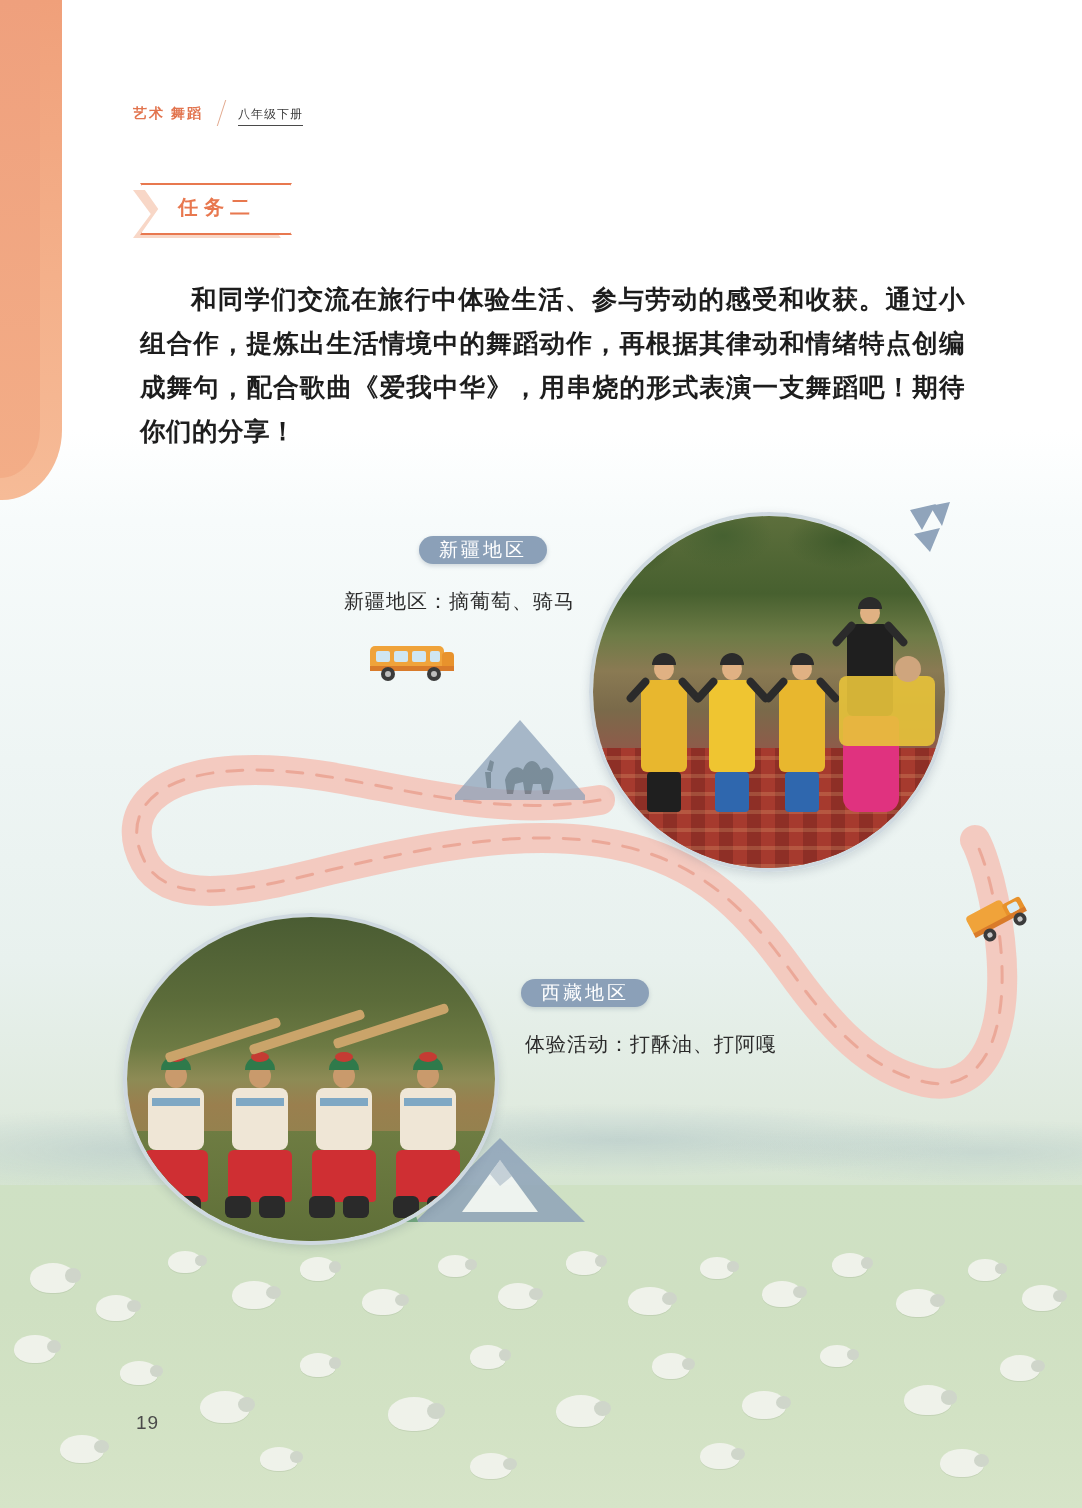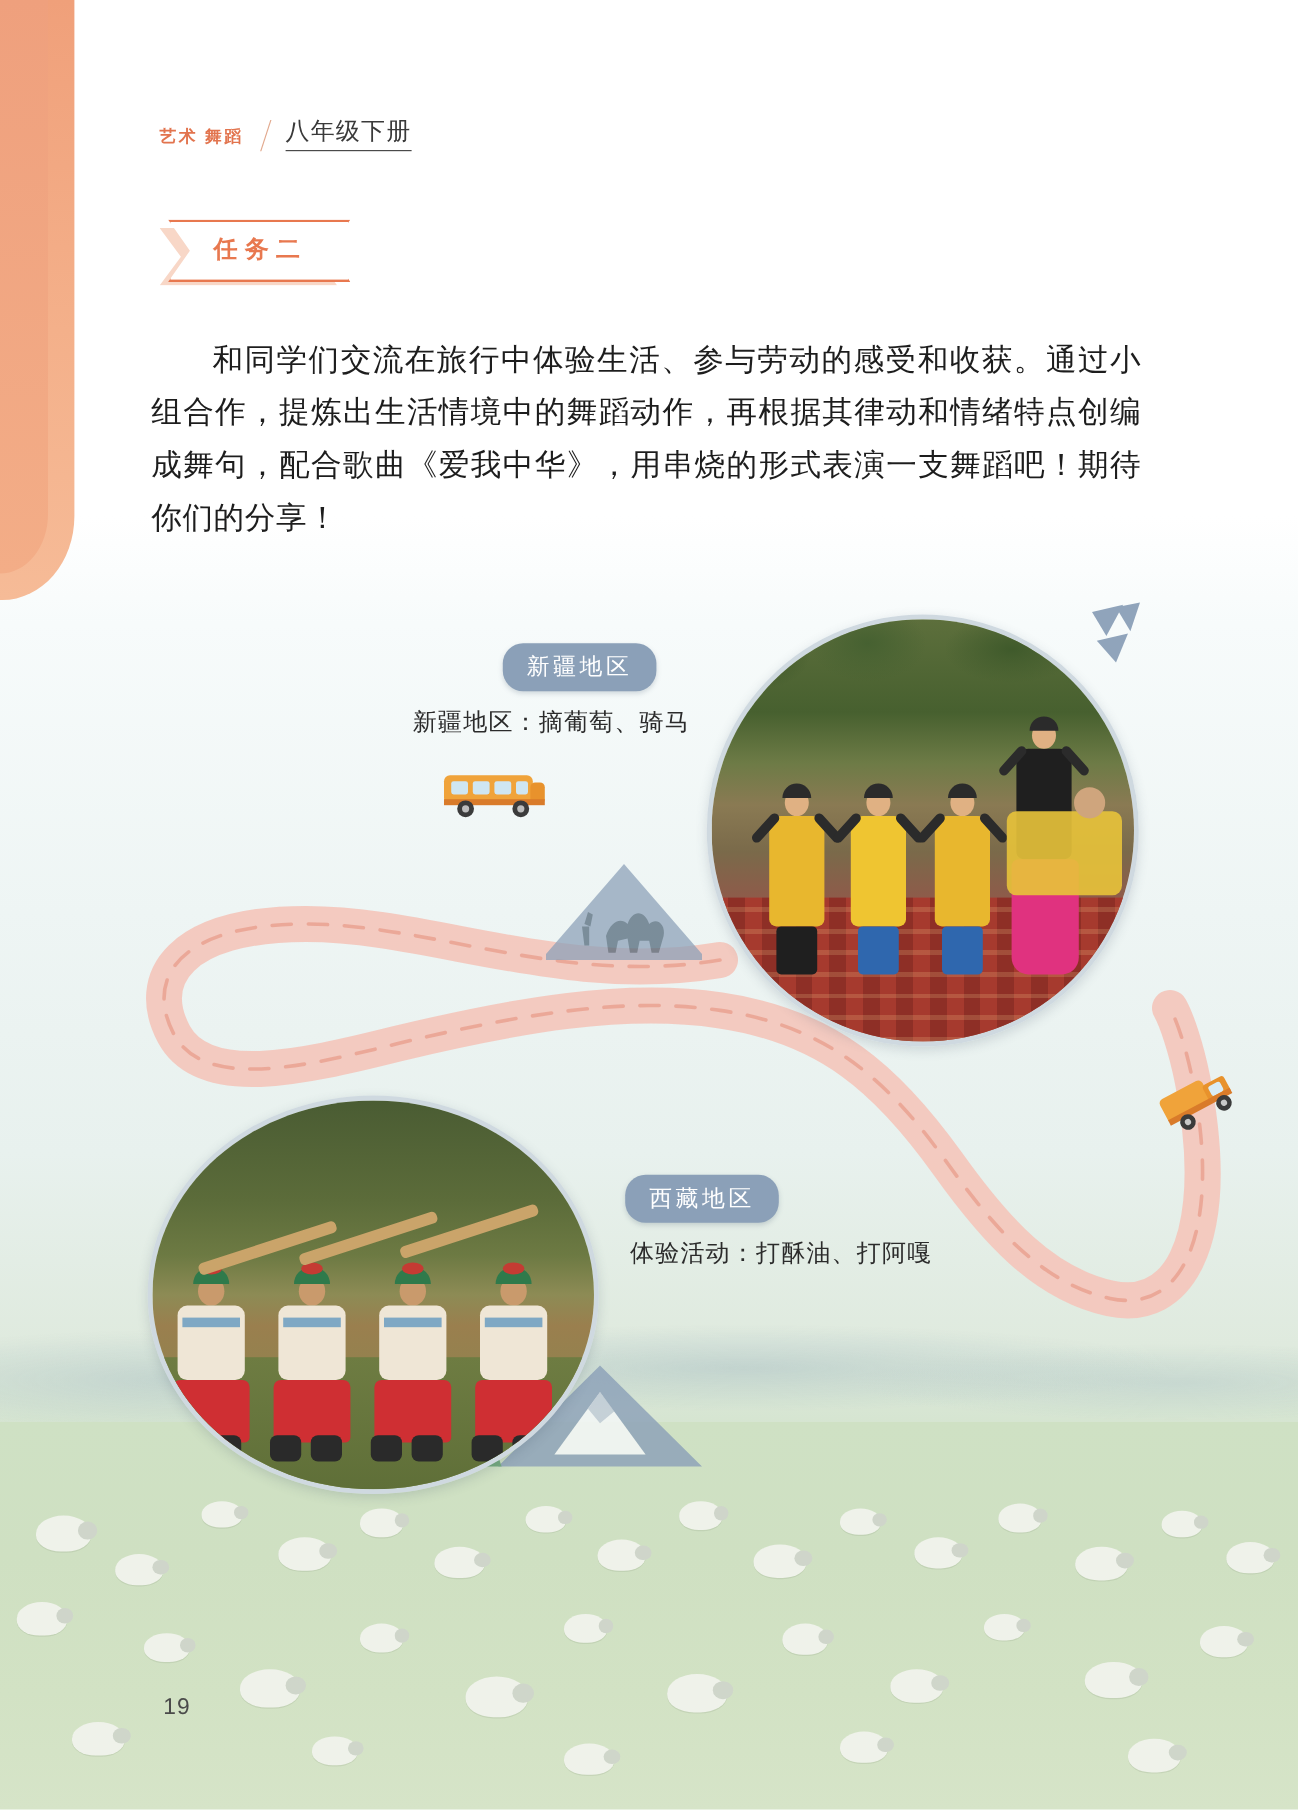--- a/index.html
+++ b/index.html
@@ -101,21 +101,21 @@
   }
   .header-sep {
     width: 1px;
     height: 26px;
     background: #e2a98e;
     transform: skewX(-18deg);
     margin: 0 16px 0 18px;
   }
   .header-grade {
     font-family: Liberation Sans, sans-serif;
-    font-size: 20px;
+    font-size: 12px;
     color: #3a3a3a;
     letter-spacing: 1px;
     padding-bottom: 2px;
     border-bottom: 1.5px solid #4a4a4a;
   }
 
   
   .task-banner {
     position: absolute;
     left: 140px; top: 183px;
@@ -148,43 +148,44 @@
     font-size: 20px;
     font-weight: bold;
     letter-spacing: 6px;
     color: #e8784f;
     text-indent: 6px;
   }
 
   
   .paragraph {
     position: absolute;
-    left: 126px; top: 252px;
+    left: 140px; top: 252px;
     width: 825px;
     font-size: 25.5px;
     line-height: 44px;
     color: #1d1d1d;
     text-align: justify;
     text-indent: 2em;
     letter-spacing: .5px;
+    font-weight: bold;
   }
 
   
   .road-svg {
     position: absolute;
     left: 0; top: 470px;
     width: 1082px;
     height: 830px;
     overflow: visible;
   }
 
   
   .region-pill {
     position: absolute;
-    height: 40px;
+    height: 28px;
     padding: 0 20px;
     border-radius: 17px;
     background: #8ba0b8;
     color: #ffffff;
     font-family: "Liberation Sans", sans-serif;
     font-size: 19px;
     letter-spacing: 3px;
     display: flex;
     align-items: center;
     justify-content: center;

